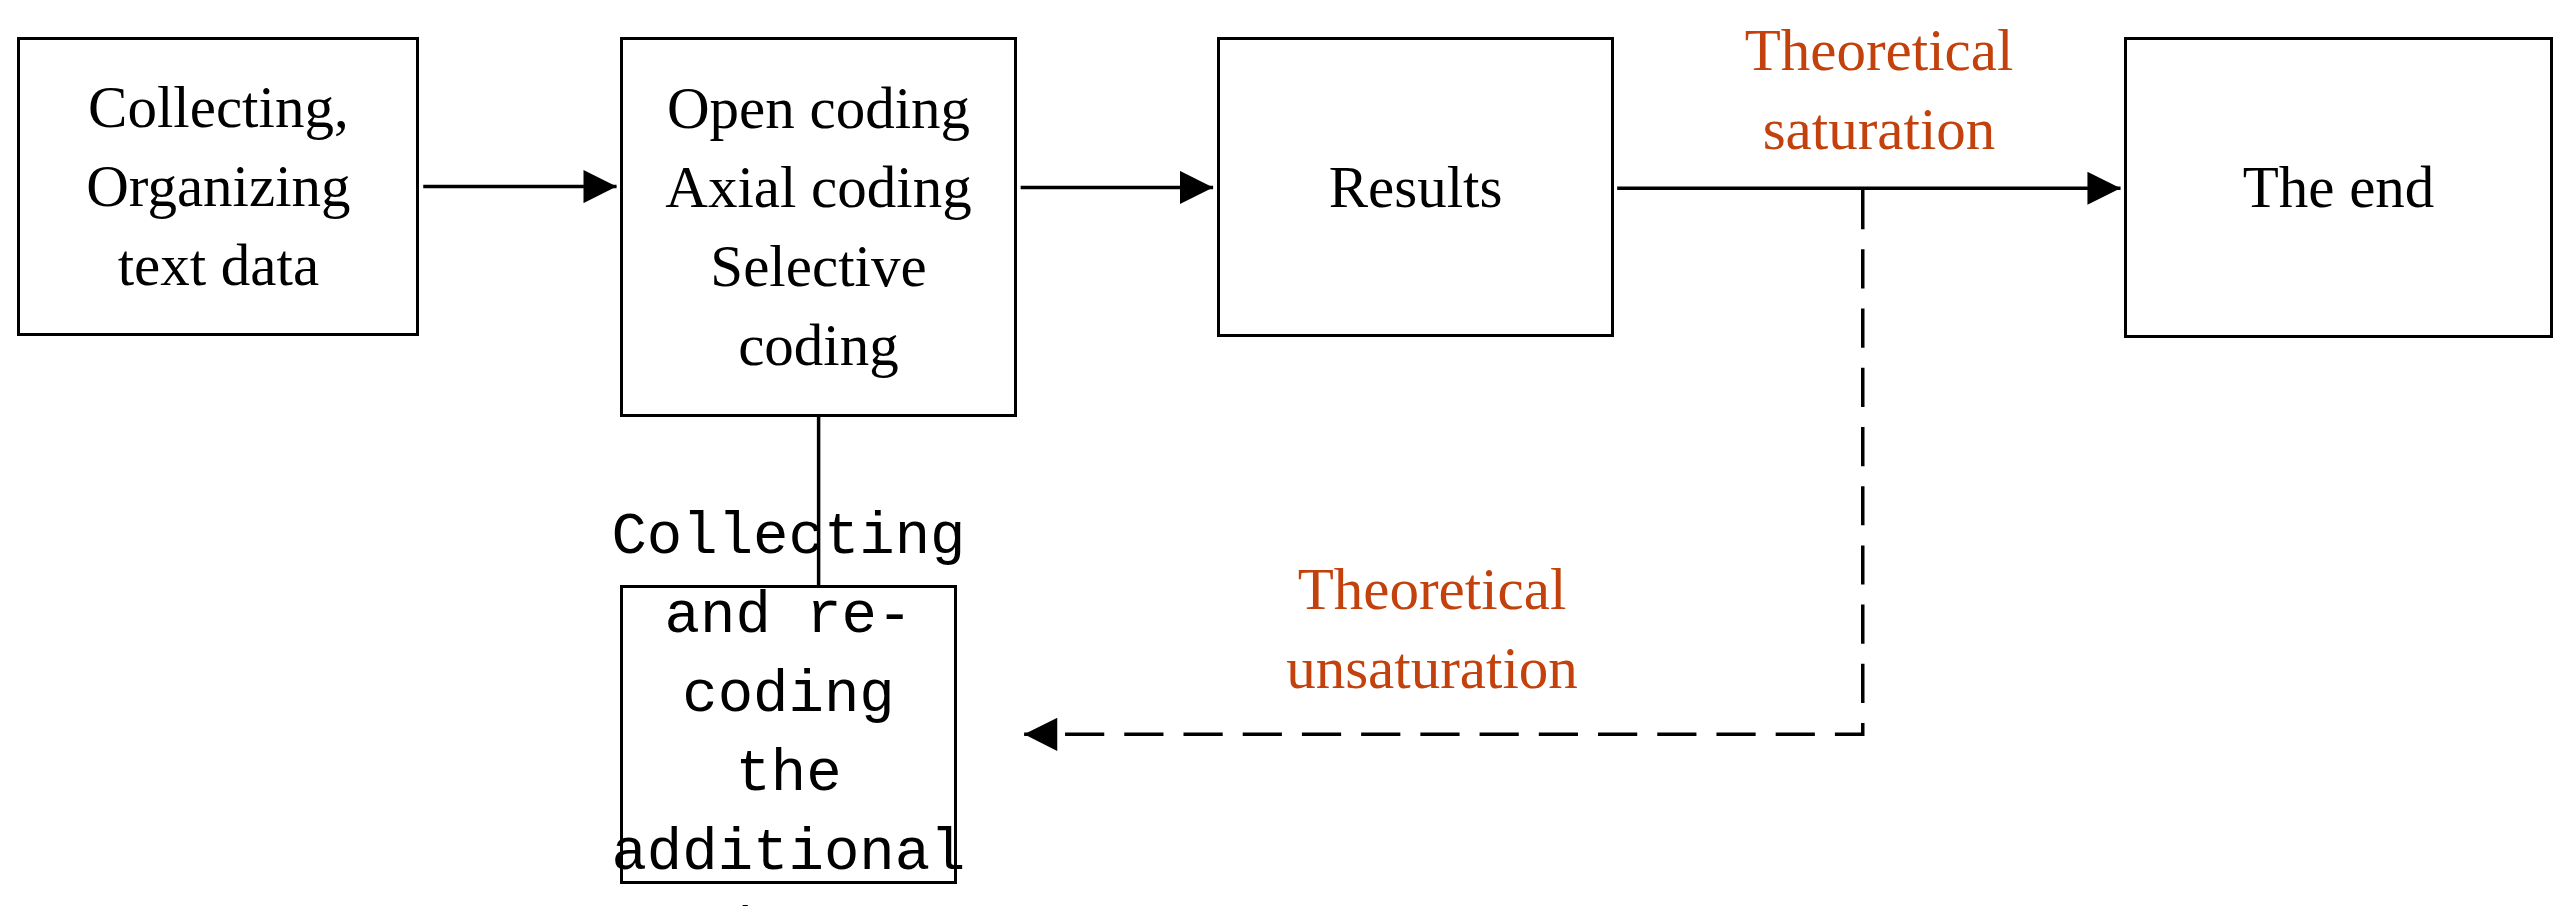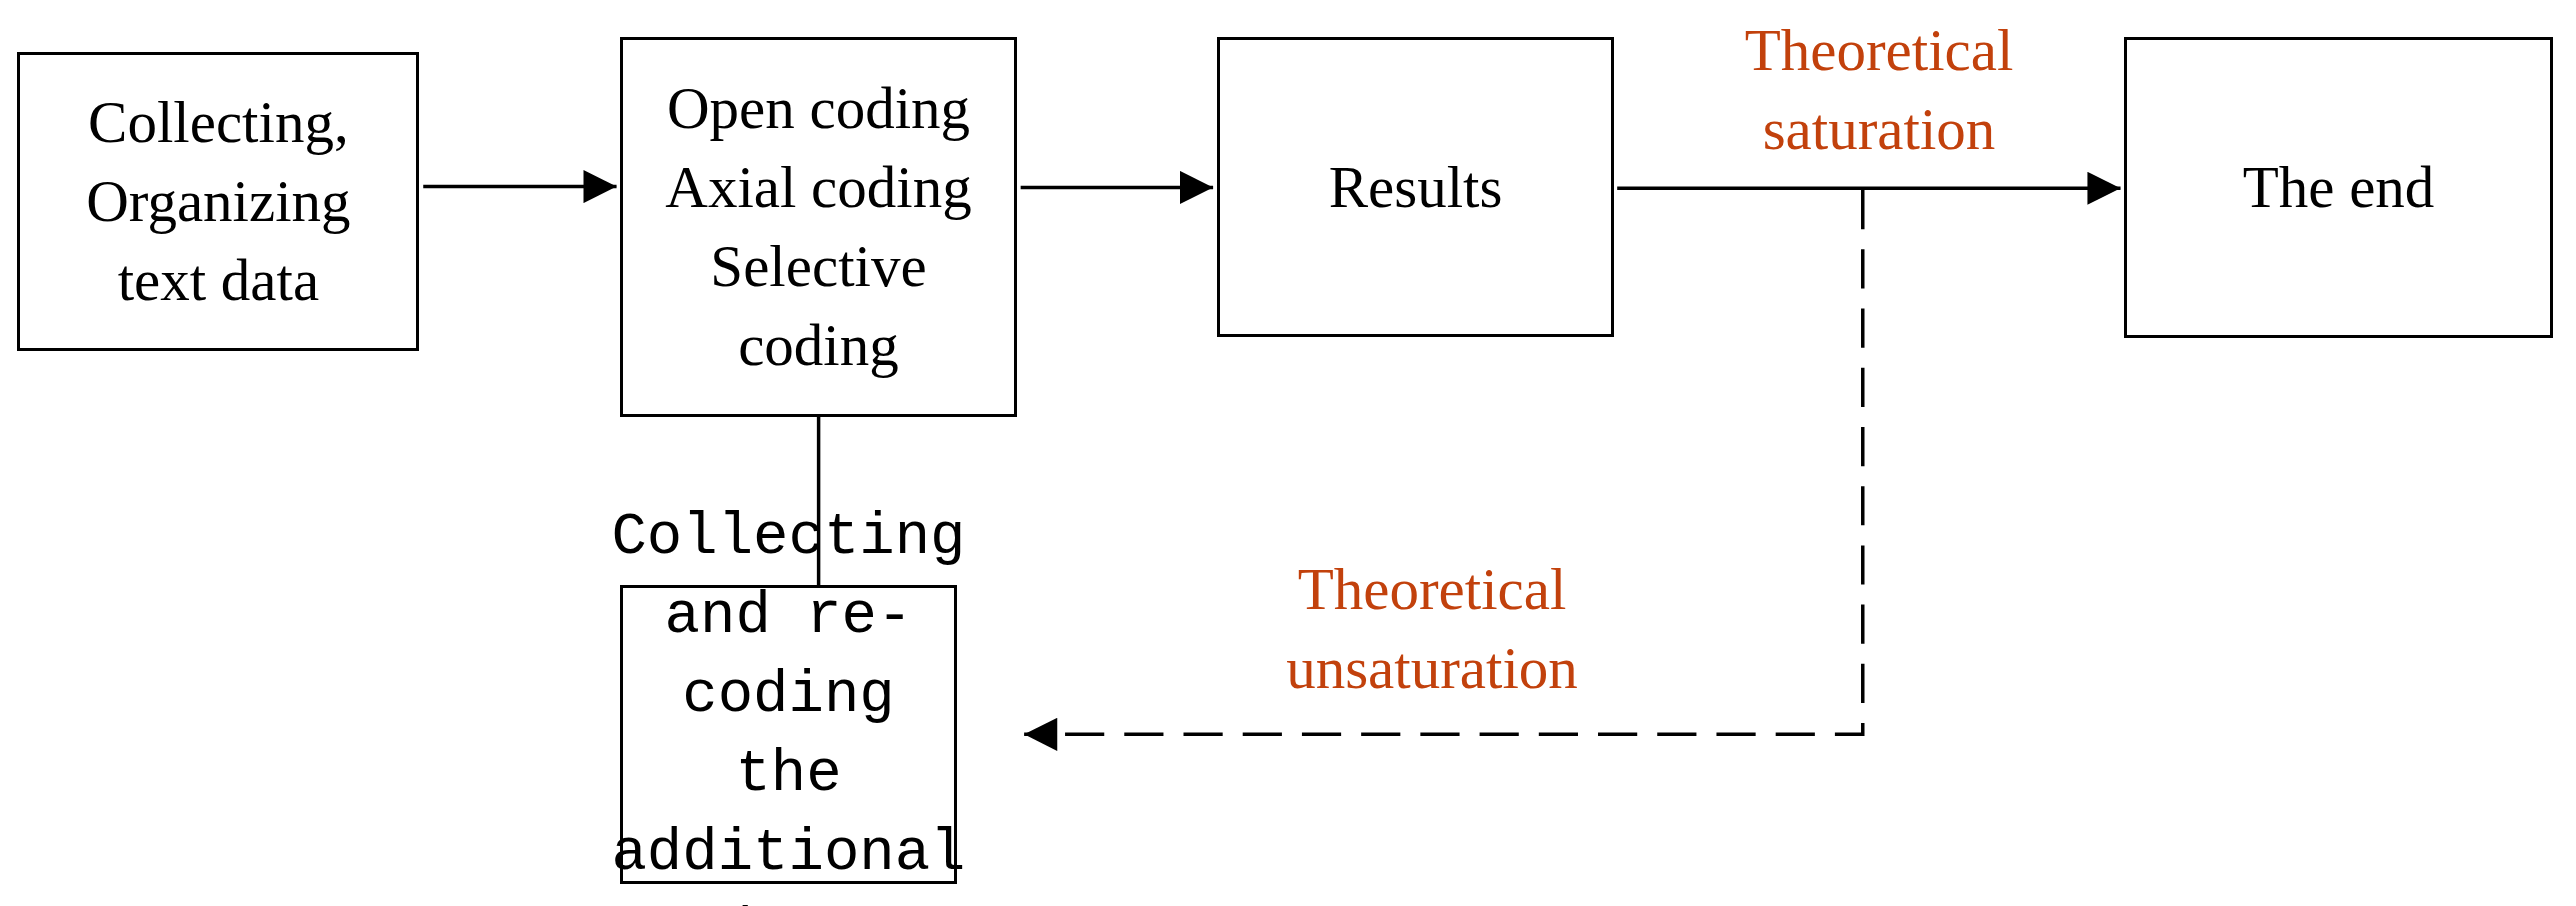--- a/index.html
+++ b/index.html
@@ -44,21 +44,21 @@
   .flow-label {
     position: absolute;
     transform: translateX(-50%);
     text-align: center;
     white-space: pre-line;
     font-size: 59px;
     line-height: 79px;
     color: #c2410c;
   }
   
-  #box-collect   { left: 17.4px;   top: 37px;  width: 402px; height: 299px; margin-top: 15px; }
+  #box-collect   { left: 17.4px;   top: 37px;  width: 402px; height: 299px; }
   #box-coding    { left: 620px;  top: 37px;  width: 397px; height: 380px; }
   #box-results   { left: 1217px; top: 37px;  width: 397px; height: 300px; text-align: center; }
   #box-end       { left: 2124px; top: 37px;  width: 429px; height: 301px; }
   #box-recode    { left: 620px;  top: 585px; width: 337px; height: 299px; font-family: Liberation Mono, monospace; }
   #label-saturation   { left: 1879px; top: 10.5px;  }
   #label-unsaturation { left: 1432px; top: 550px; }
 </style>
 </head>
 <body>
 

